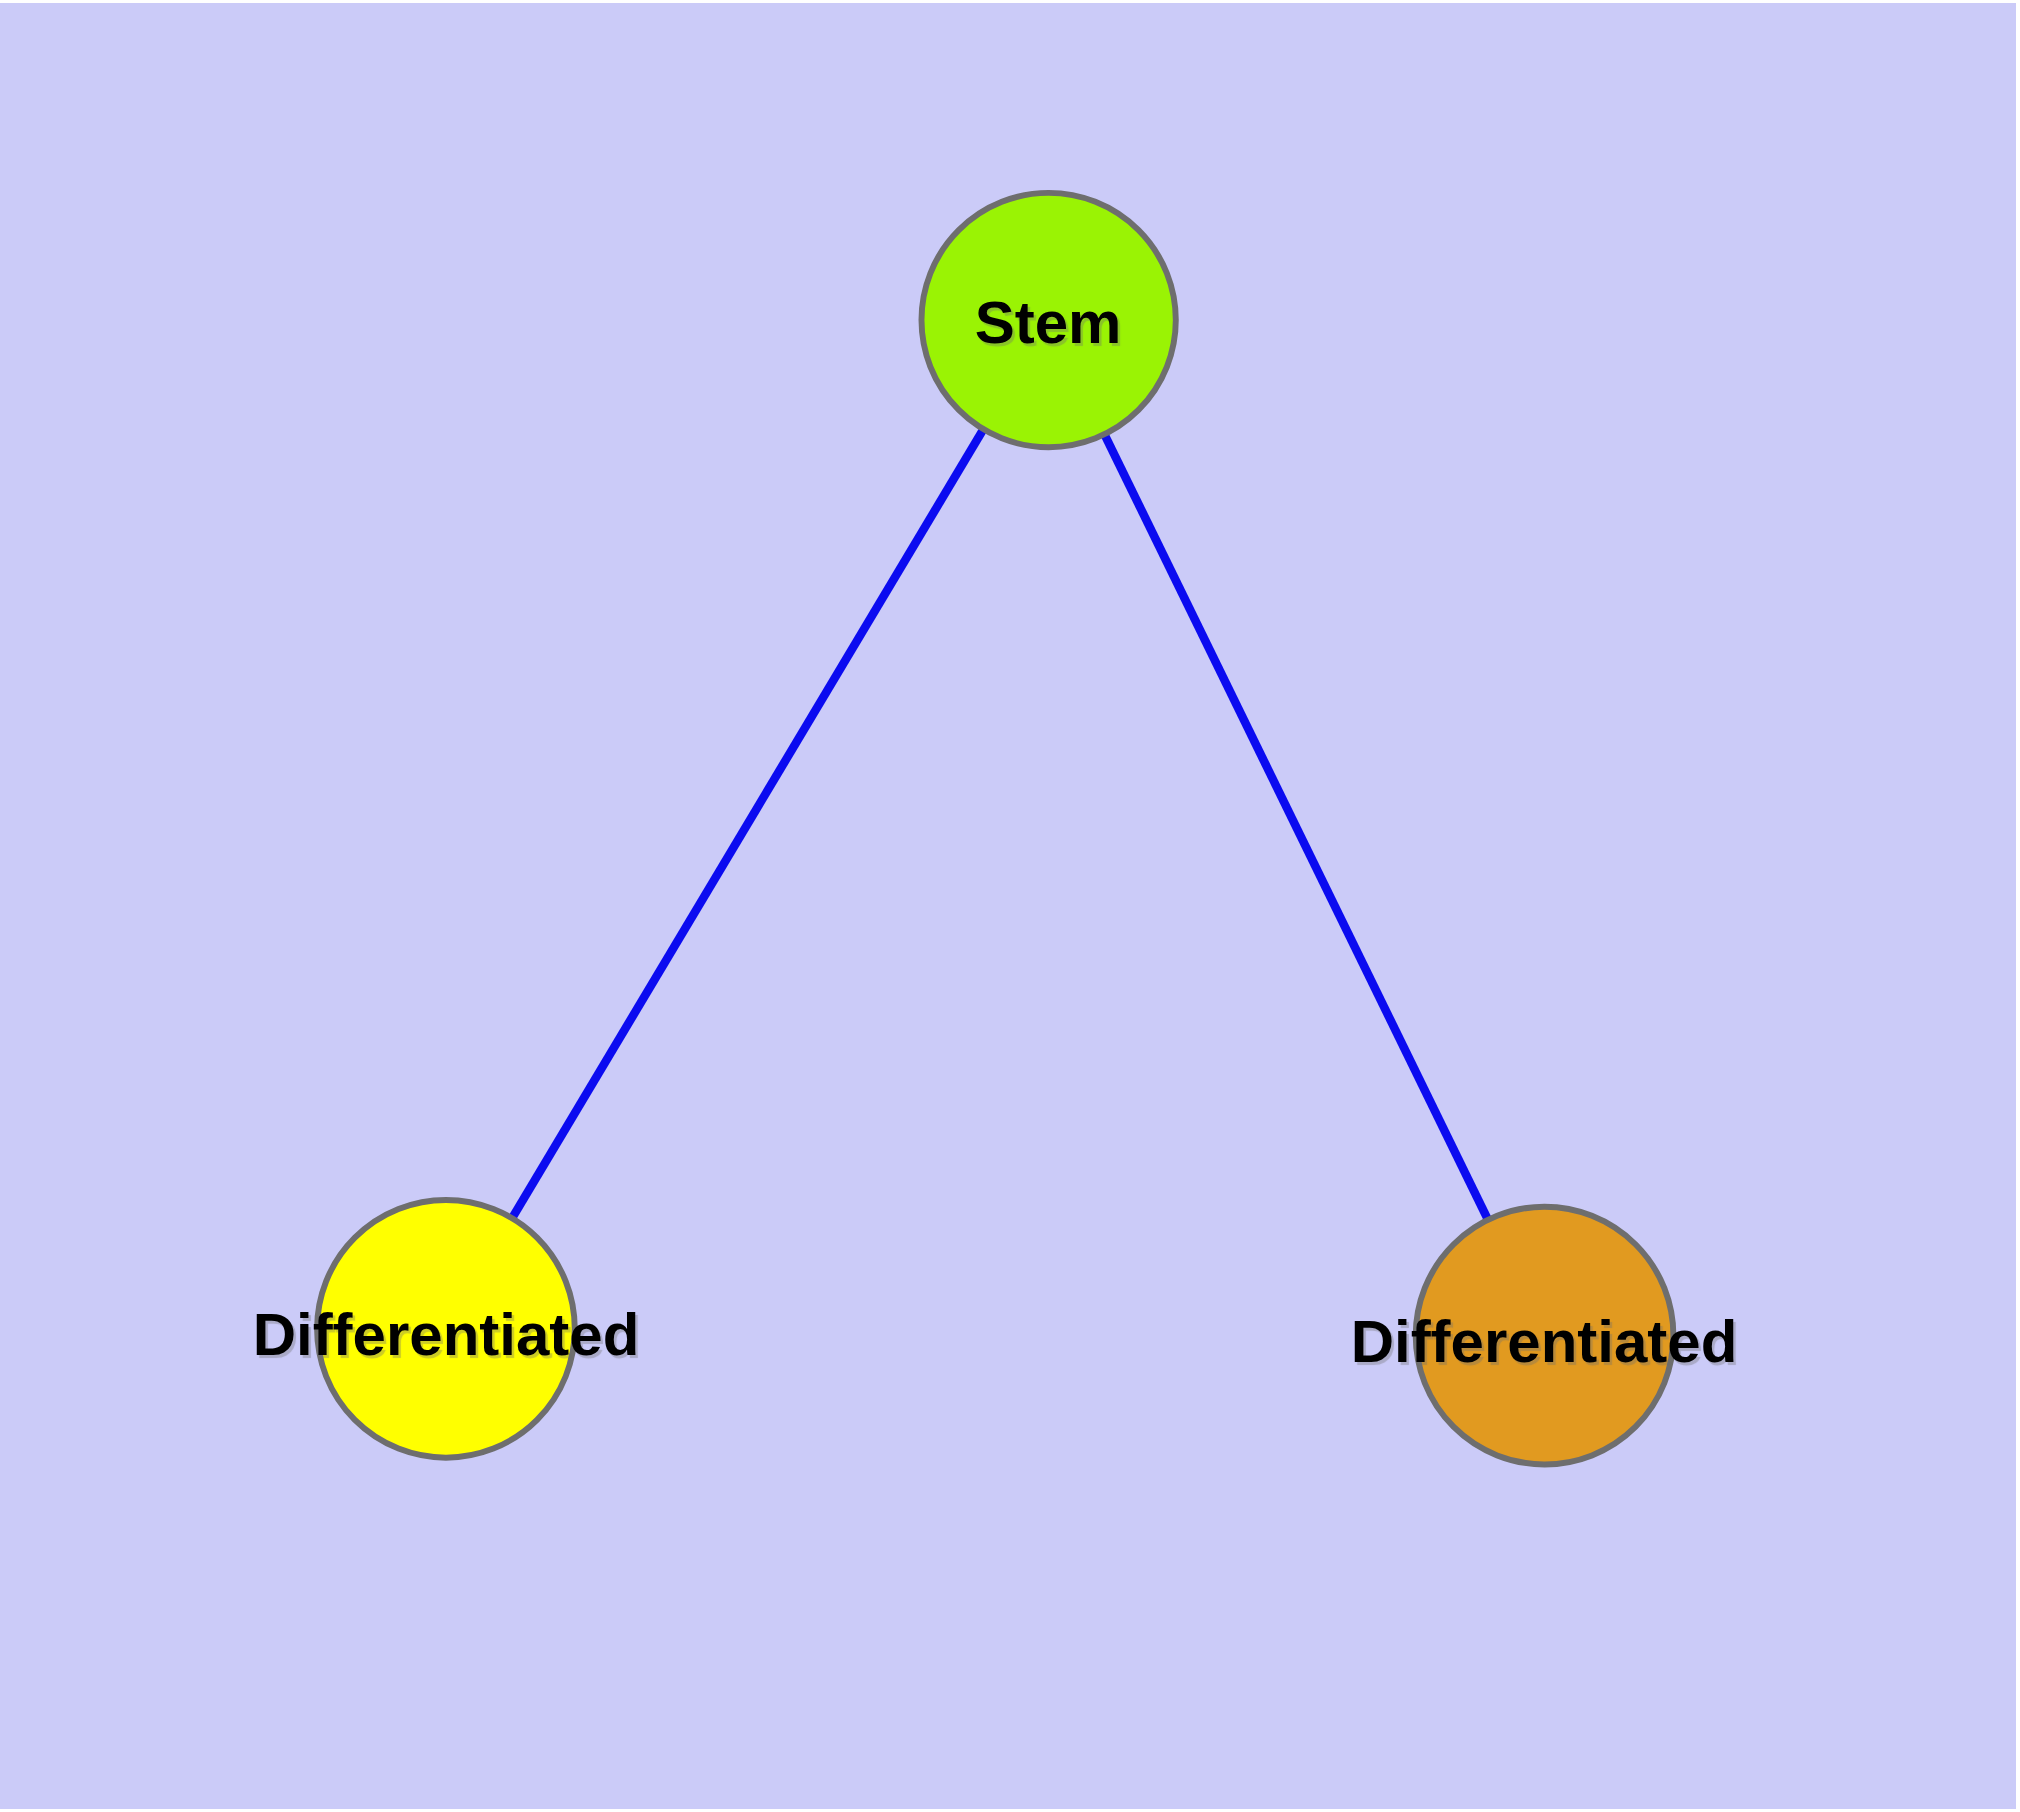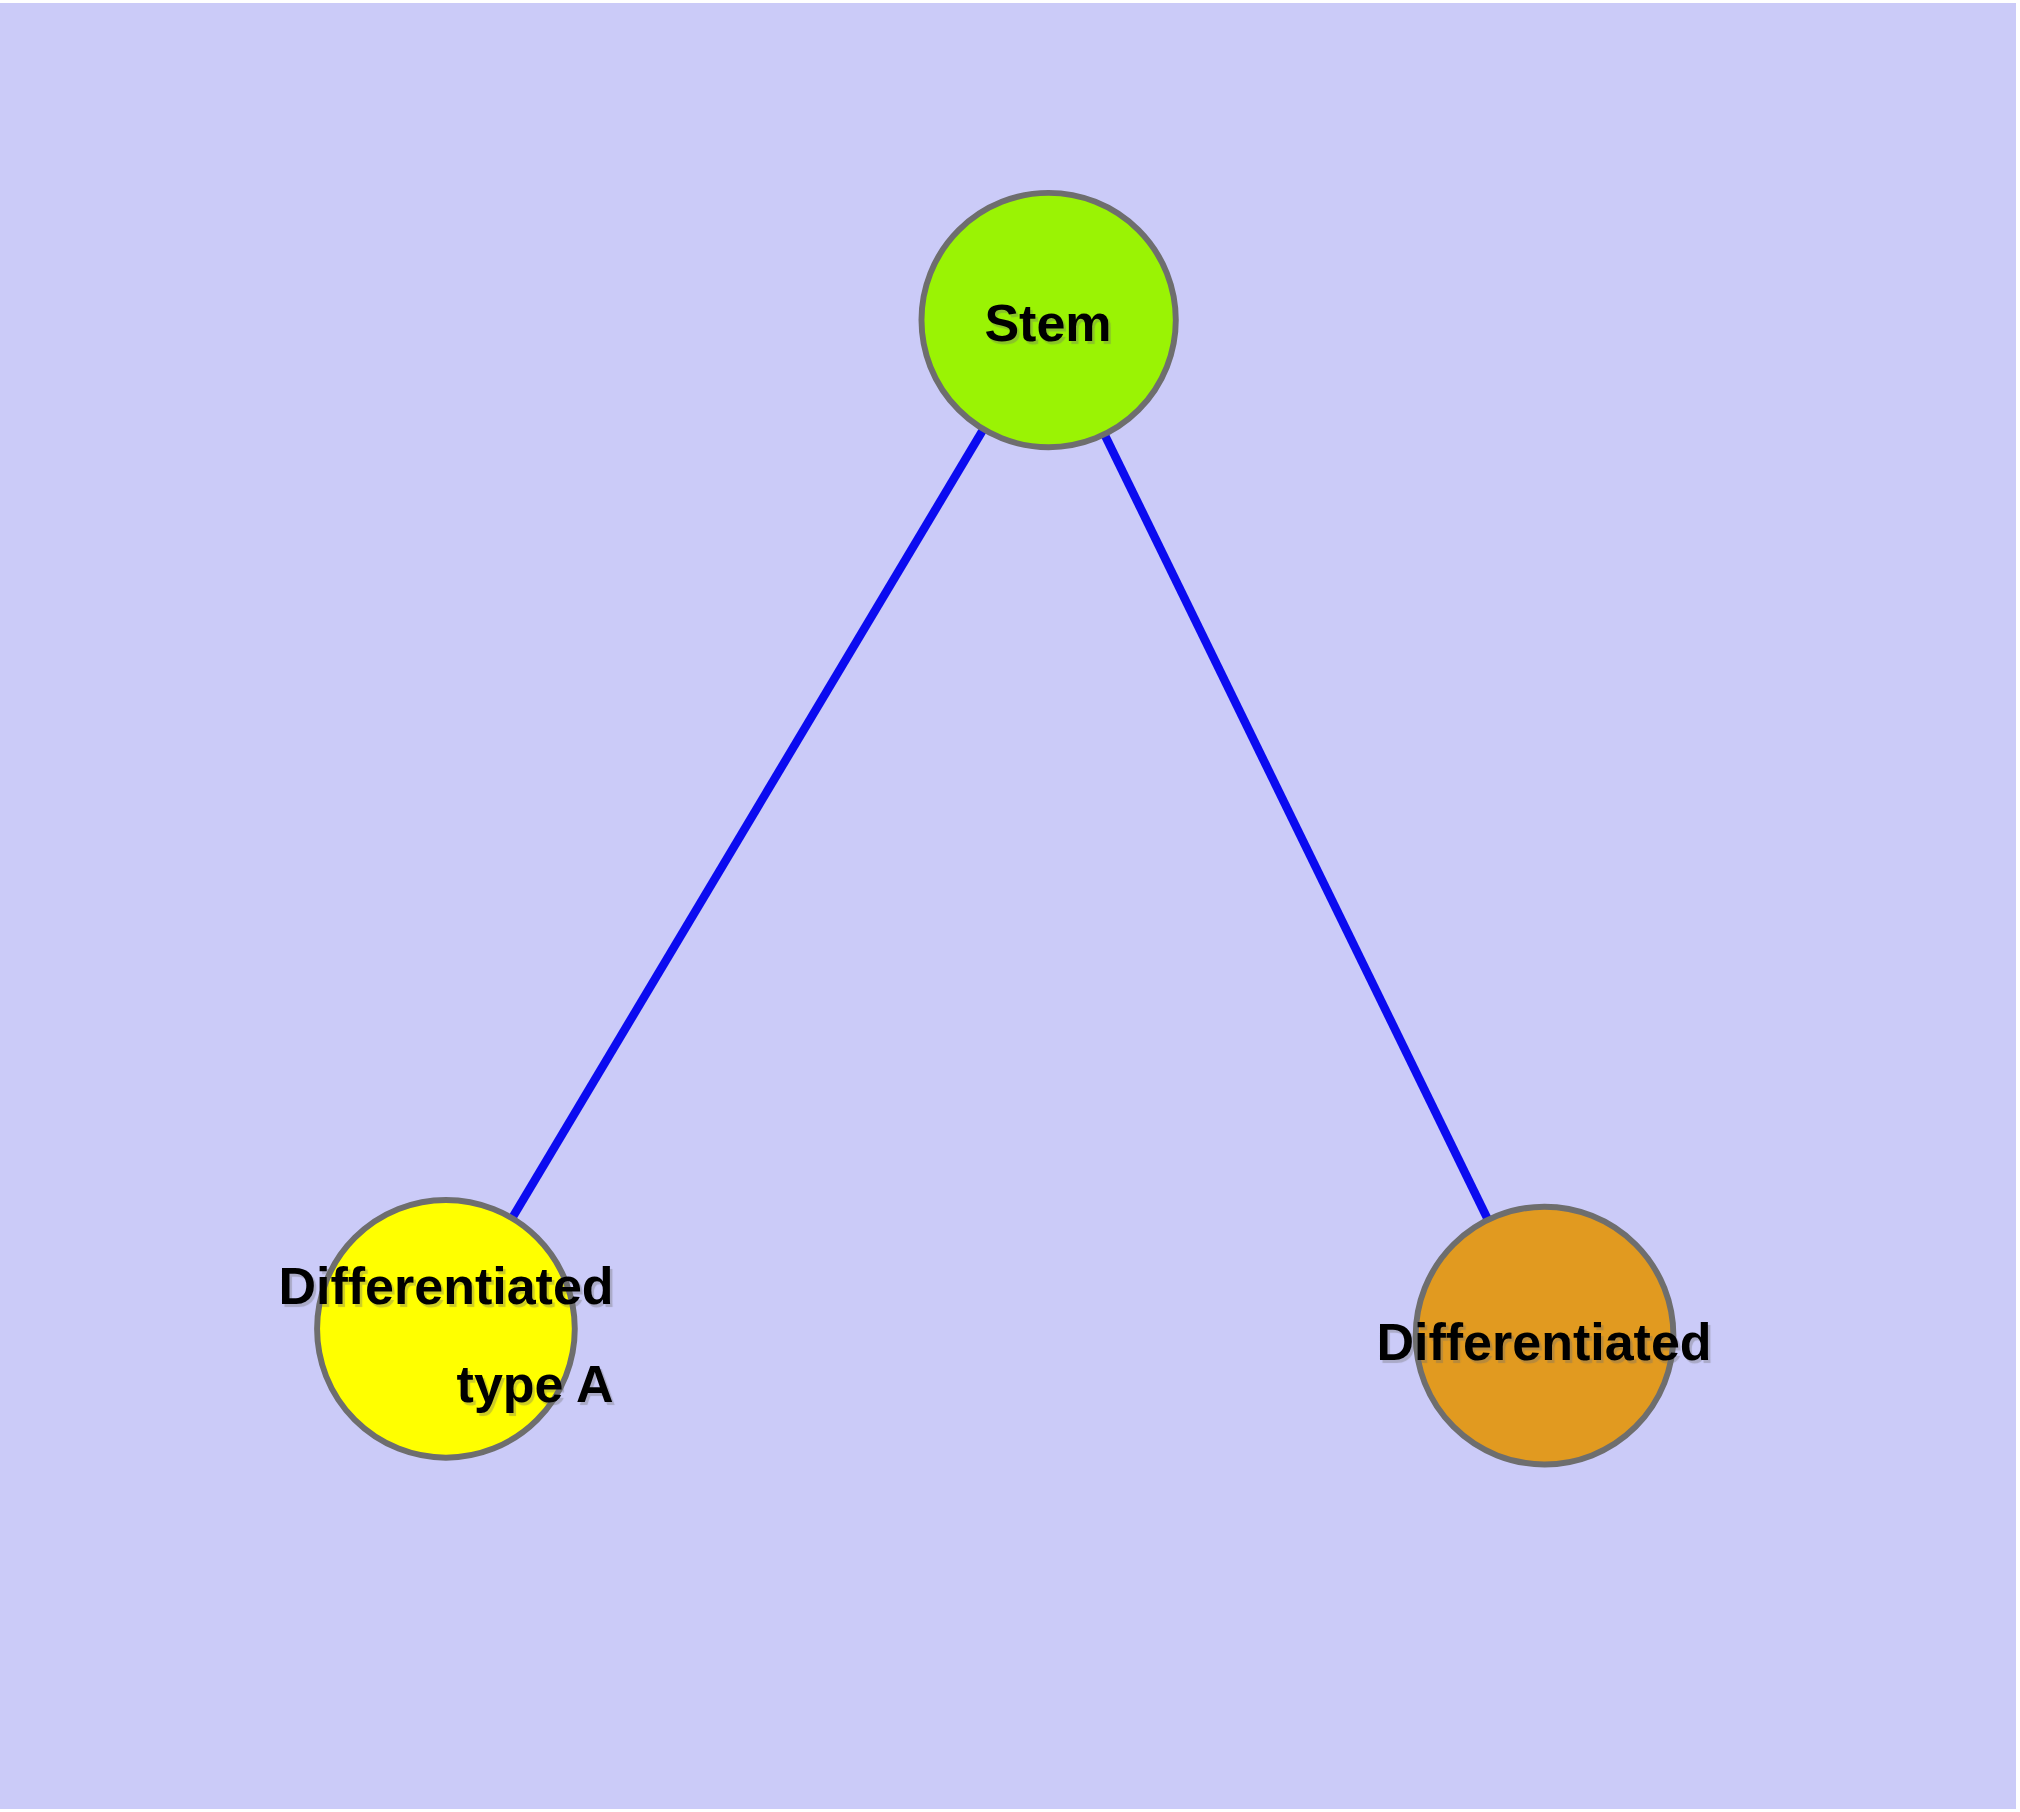--- a/index.html
+++ b/index.html
@@ -29,24 +29,24 @@
   .edge {
     stroke-width: 10px;
     fill: none;
   }
   .node-circle {
     stroke-width: 7px;
   }
   .label {
     position: absolute;
     transform: translate(-50%, -50%);
-    text-align: right;
+    text-align: center;
     color: #000000;
     font-weight: bold;
-    font-size: 52px;
+    font-size: 60px;
     line-height: 98px;
     white-space: nowrap;
     text-shadow: 2.5px 2.5px 0.8px rgba(110,110,110,0.35);
     pointer-events: none;
   }
   .label .line {
     display: block;
   }
 </style>
 </head>
@@ -63,21 +63,20 @@
     <circle class="node-circle" cx="526" cy="1564" r="152" fill="#ffff00" stroke="#6e6e6e"></circle>
     <circle class="node-circle" cx="1822" cy="1572" r="152" fill="#e19a20" stroke="#6e6e6e"></circle>
   </svg>
 
   <div class="label" style="left:1048px; top:320px;">
     <span class="line" data-bind="diagram.nodes.stem.label">Stem</span>
   </div>
 
   <div class="label" style="left:446px; top:1332px;">
     <span class="line" data-bind="diagram.nodes.type_a.label_line1">Differentiated</span>
-    <span class="line" data-bind="diagram.nodes.type_a.label_line2">type A</span>
   </div>
 
   <div class="label" style="left:1544px; top:1339px;">
     <span class="line" data-bind="diagram.nodes.type_b.label_line1">Differentiated</span>
   </div>
 
 </div>
 
 
 </body></html>

